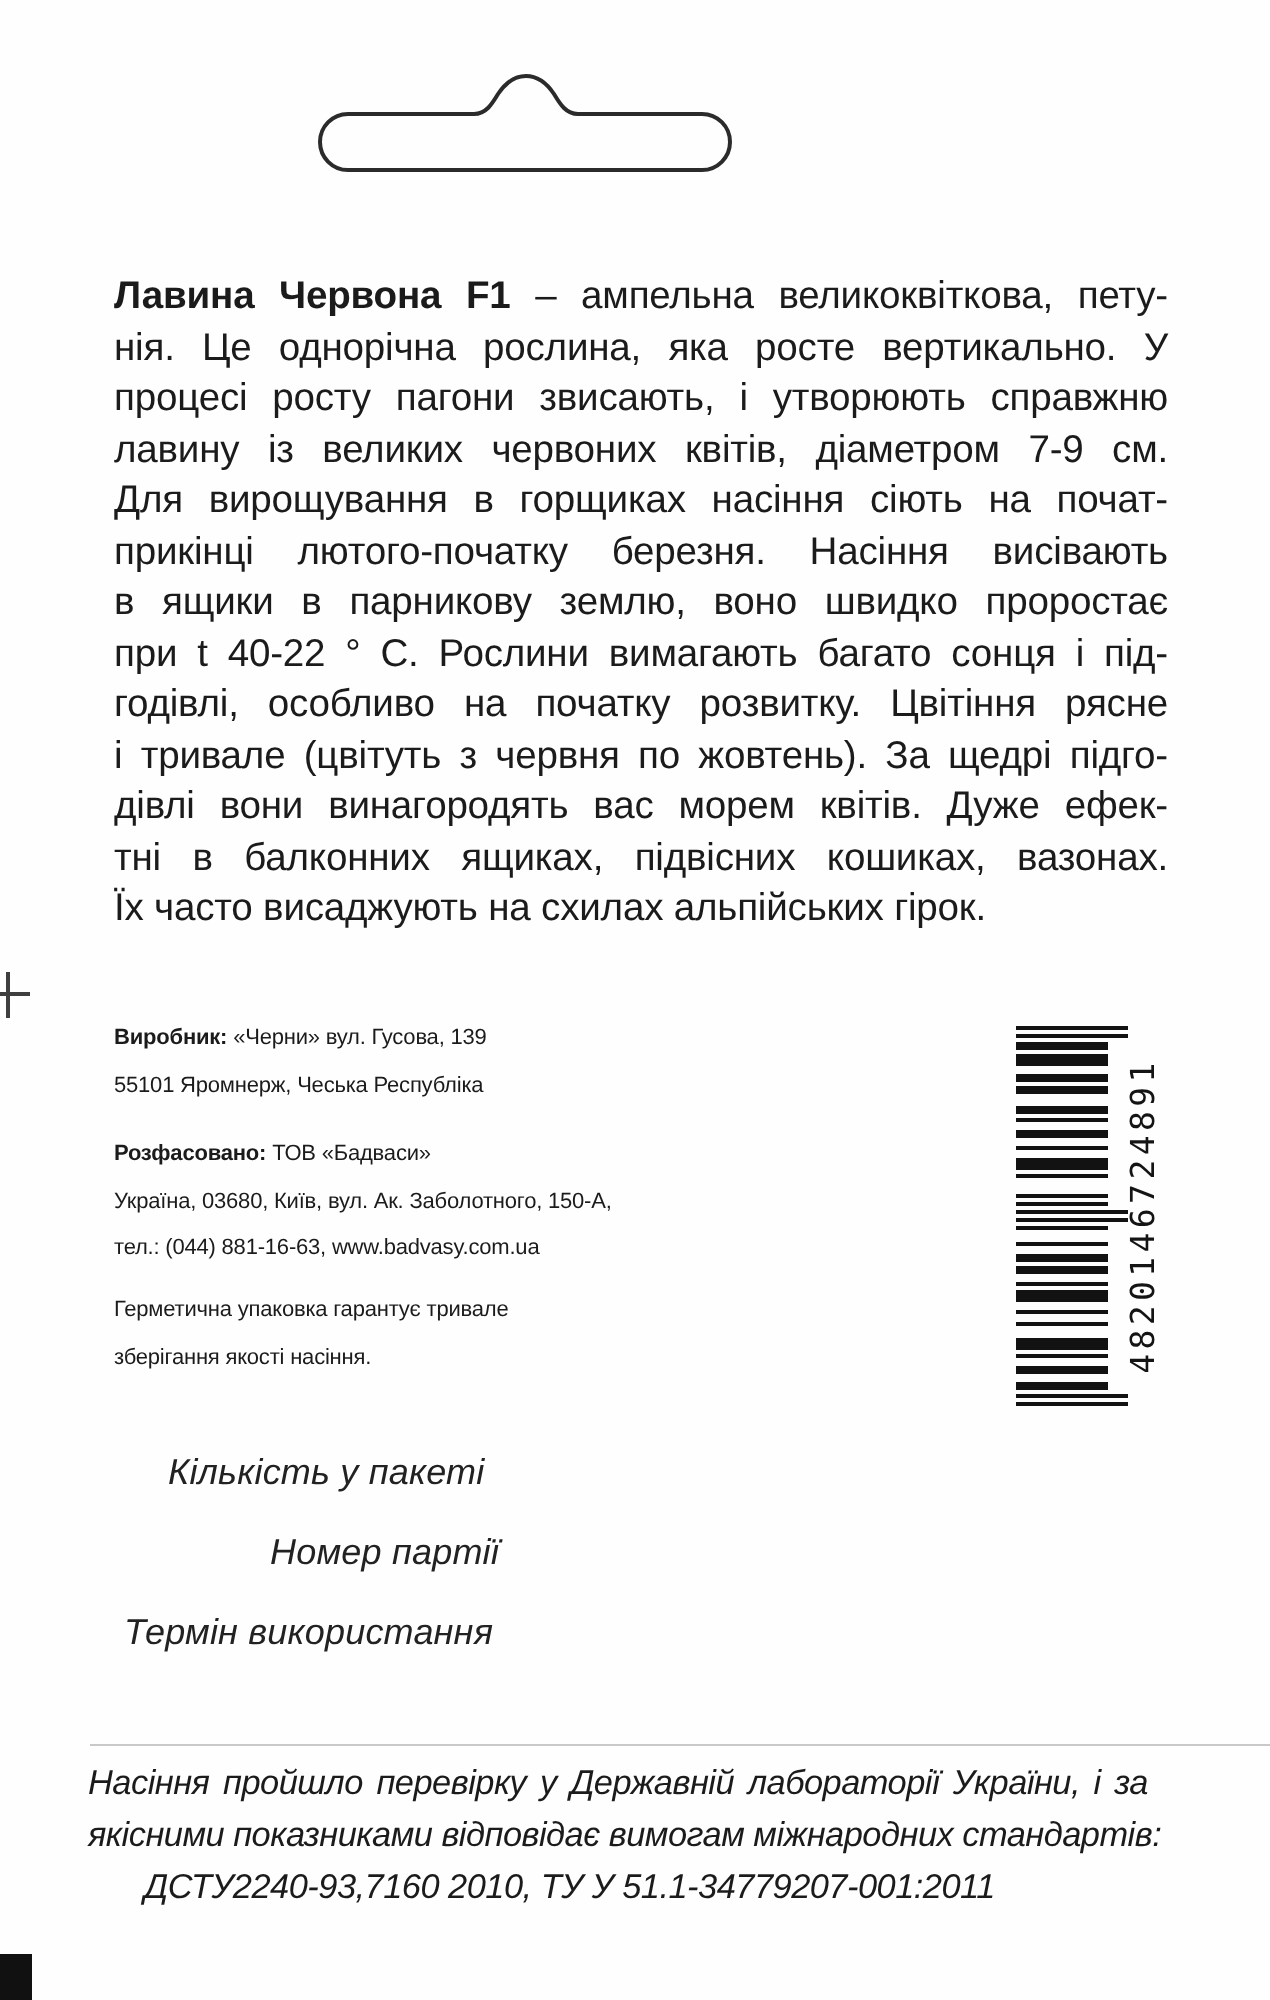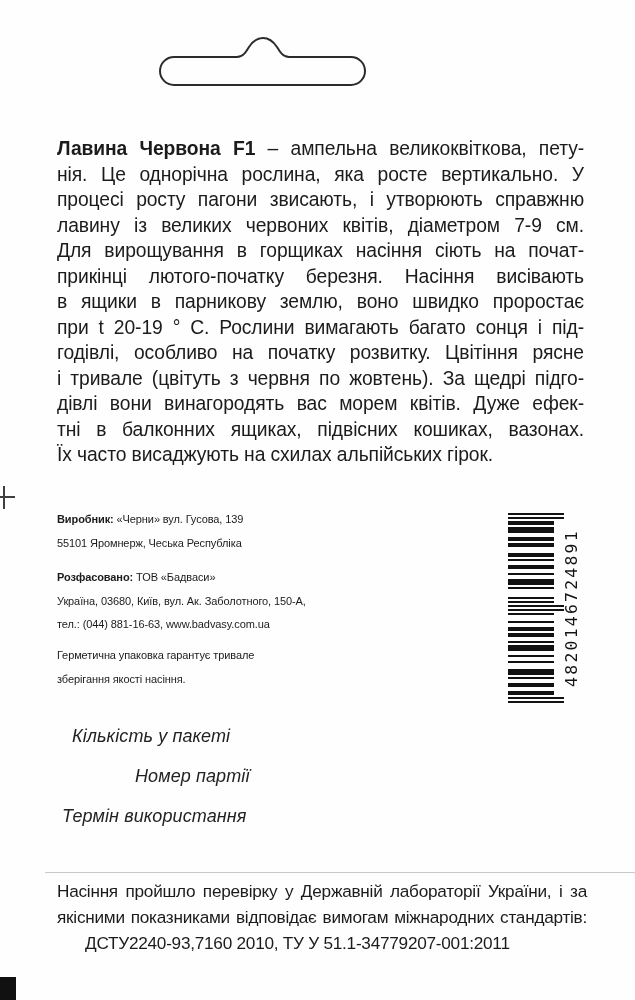--- a/index.html
+++ b/index.html
@@ -15,27 +15,27 @@
   .desc .line.last{text-align-last:left;white-space:normal;}
   .desc b{font-weight:bold;}
   
   .info{font-size:11px;line-height:23.5px;letter-spacing:-0.1px;}
   .info b{font-weight:bold;}
   .blk-producer{left:57px;top:508px;width:460px;}
   .blk-packer{left:57px;top:566px;width:500px;}
   .blk-storage{left:57px;top:644px;width:460px;}
   
   .field-label{font-style:italic;font-size:18px;letter-spacing:0.1px;color:#222;}
-  .fl-qty{left:72px;top:726px;}
+  .fl-qty{left:84px;top:726px;}
   .fl-batch{left:135px;top:766px;}
   .fl-expiry{left:62px;top:806px;}
   
   .divider{left:45px;top:872px;width:590px;height:1px;background:#c9c9c9;}
   
-  .cert{left:57px;top:878px;width:530px;font-size:17.2px;line-height:26px;letter-spacing:-0.25px;}
+  .cert{left:44px;top:878px;width:530px;font-size:17.2px;line-height:26px;letter-spacing:-0.25px;font-style:italic;}
   .cert .cline{text-align:justify;text-align-last:justify;white-space:nowrap;}
   .cert .cline.last{text-align-last:left;margin-left:28px;}
   
   .bc-bars{left:508px;top:513px;width:56px;height:190px;}
   .bc-bar{position:absolute;left:0;width:46px;height:2px;background:#121212;}
   .bc-bar.guard{width:56px;}
   .bc-digits{
     left:477px;top:598px;width:190px;height:20px;
     transform:rotate(-90deg);
     font-family:"DejaVu Sans Mono",monospace;
@@ -59,21 +59,21 @@
 </svg>
 
 <div class="abs desc">
   <div class="line"><b>Лавина Червона F1</b><span> – ампельна великоквіткова, пету-</span></div>
   <div class="line">нія. Це однорічна рослина, яка росте вертикально. У</div>
   <div class="line">процесі росту пагони звисають, і утворюють справжню</div>
   <div class="line">лавину із великих червоних квітів, діаметром 7-9 см.</div>
   <div class="line">Для вирощування в горщиках насіння сіють на почат-</div>
   <div class="line">прикінці лютого-початку березня. Насіння висівають</div>
   <div class="line">в ящики в парникову землю, воно швидко проростає</div>
-  <div class="line">при t 20-19 ° С. Рослини вимагають багато сонця і під-</div>
+  <div class="line">при t 40-22 ° С. Рослини вимагають багато сонця і під-</div>
   <div class="line">годівлі, особливо на початку розвитку. Цвітіння рясне</div>
   <div class="line">і тривале (цвітуть з червня по жовтень). За щедрі підго-</div>
   <div class="line">дівлі вони винагородять вас морем квітів. Дуже ефек-</div>
   <div class="line">тні в балконних ящиках, підвісних кошиках, вазонах.</div>
   <div class="line last">Їх часто висаджують  на схилах альпійських гірок.</div>
 </div>
 
 <div class="abs info blk-producer">
   <div><b>Виробник:</b><span> «Черни» вул. Гусова, 139</span></div>
   <div>55101 Яромнерж, Чеська Республіка</div>

